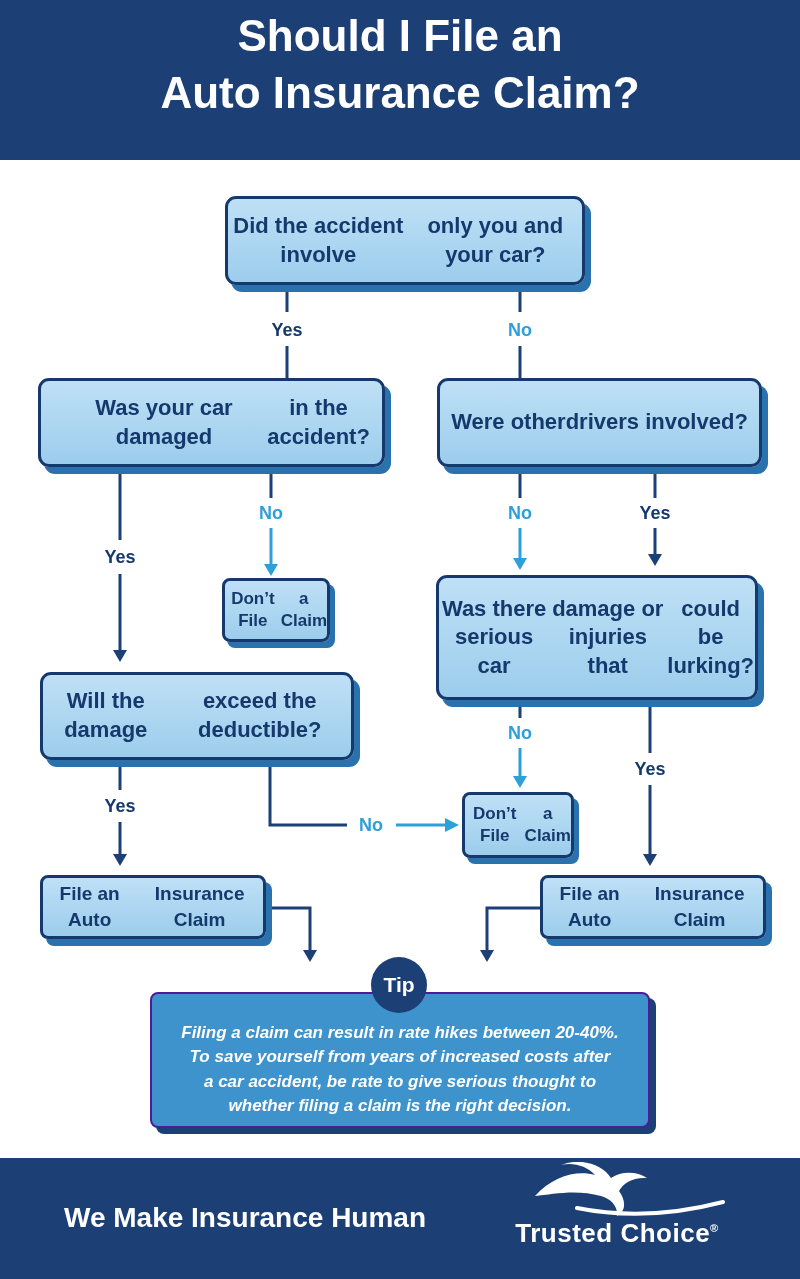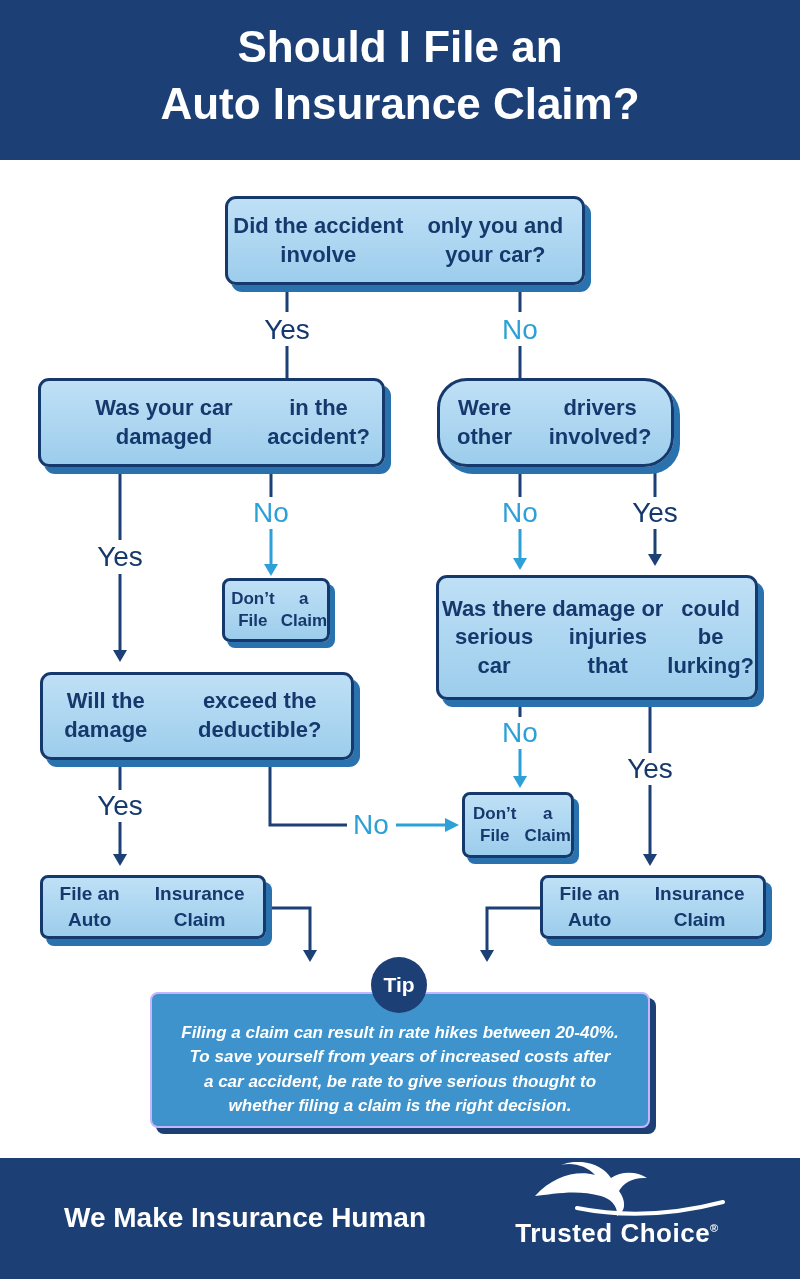--- a/index.html
+++ b/index.html
@@ -1,21 +1,21 @@
 <!DOCTYPE html>
 <html><head>
 <meta charset="utf-8">
 <style>
   html,body{margin:0;padding:0;background:#ffffff;}
   #page{position:relative;width:800px;height:1279px;margin:0 auto;overflow:hidden;
         font-family:"Liberation Sans",sans-serif;background:#ffffff;}
 
   
   #header{position:absolute;left:0;top:0;width:800px;height:160px;background:#1c3f75;z-index:2;}
-  #header .title{color:#fff;font-weight:bold;font-size:44px;line-height:1.3;text-align:center;padding-top:18px;}
+  #header .title{color:#fff;font-weight:bold;font-size:44px;line-height:1.3;text-align:center;padding-top:7px;}
   #footer{position:absolute;left:0;top:1158px;width:800px;height:121px;background:#1c3f75;z-index:2;}
   #tagline{position:absolute;left:64px;top:44px;color:#fff;font-weight:bold;font-size:28px;}
   #logo{position:absolute;right:58px;top:4px;width:250px;display:flex;flex-direction:column;align-items:center;}
   #brand{color:#fff;font-weight:bold;font-size:26px;letter-spacing:.5px;margin-top:2px;}
   #brand sup{font-size:11px;}
 
   
   #wires{position:absolute;left:0;top:0;z-index:1;}
 
   
@@ -23,30 +23,30 @@
        background:linear-gradient(#bfe0f6,#9ccdec);
        border:3px solid #16396d;border-radius:11px;
        box-shadow:6px 7px 0 #2a72ae;
        display:flex;flex-direction:row;align-items:center;justify-content:center;
        color:#16396d;font-weight:bold;text-align:center;z-index:3;}
   .q{font-size:22px;line-height:1.3;}
   .small{font-size:17px;line-height:1.3;border-radius:8px;box-shadow:5px 6px 0 #2a72ae;}
   .file{font-size:19px;line-height:1.35;border-radius:8px;}
 
   
-  .lbl{position:absolute;transform:translate(-50%,-50%);font-size:28px;font-weight:normal;z-index:4;background:#fff;padding:0 4px;}
+  .lbl{position:absolute;transform:translate(-50%,-50%);font-size:18px;font-weight:bold;z-index:4;background:#fff;padding:0 4px;}
   .lbl.yes{color:#16396d;}
   .lbl.no{color:#2ea0d8;}
 
   
   #tip-circle{position:absolute;left:371px;top:957px;width:56px;height:56px;border-radius:50%;
               background:#1c3f75;color:#fff;display:flex;align-items:center;justify-content:center;
               font-weight:bold;font-size:21px;z-index:5;}
   #tip-box{position:absolute;left:150px;top:992px;width:500px;height:136px;box-sizing:border-box;
-           background:#3f93cc;border:2px solid #c4b5fd;border-radius:8px;
+           background:#3f93cc;border:2px solid #4c1d95;border-radius:8px;
            box-shadow:6px 6px 0 #1c3f75;
            color:#fff;font-style:italic;font-weight:bold;font-size:17px;line-height:1.43;
            text-align:center;padding-top:27px;z-index:4;}
 </style>
 </head>
 <body>
 
 <div id="page">
 
   <div id="header">
@@ -85,21 +85,21 @@
   <div class="box q" style="left:225px;top:196px;width:360px;height:89px;">
     <div>Did the accident involve</div>
     <div>only you and your car?</div>
   </div>
 
   <div class="box q" style="left:38px;top:378px;width:347px;height:89px;padding-left:32px;">
     <div>Was your car damaged</div>
     <div>in the accident?</div>
   </div>
 
-  <div class="box q" style="left:437px;top:378px;width:237px;height:89px;border-radius:30px;">
+  <div class="box q" style="left:437px;top:378px;width:325px;height:89px;">
     <div>Were other</div>
     <div>drivers involved?</div>
   </div>
 
   <div class="box small" style="left:222px;top:578px;width:108px;height:64px;">
     <div>Don’t File</div>
     <div>a Claim</div>
   </div>
 
   <div class="box q" style="left:40px;top:672px;width:314px;height:88px;">

